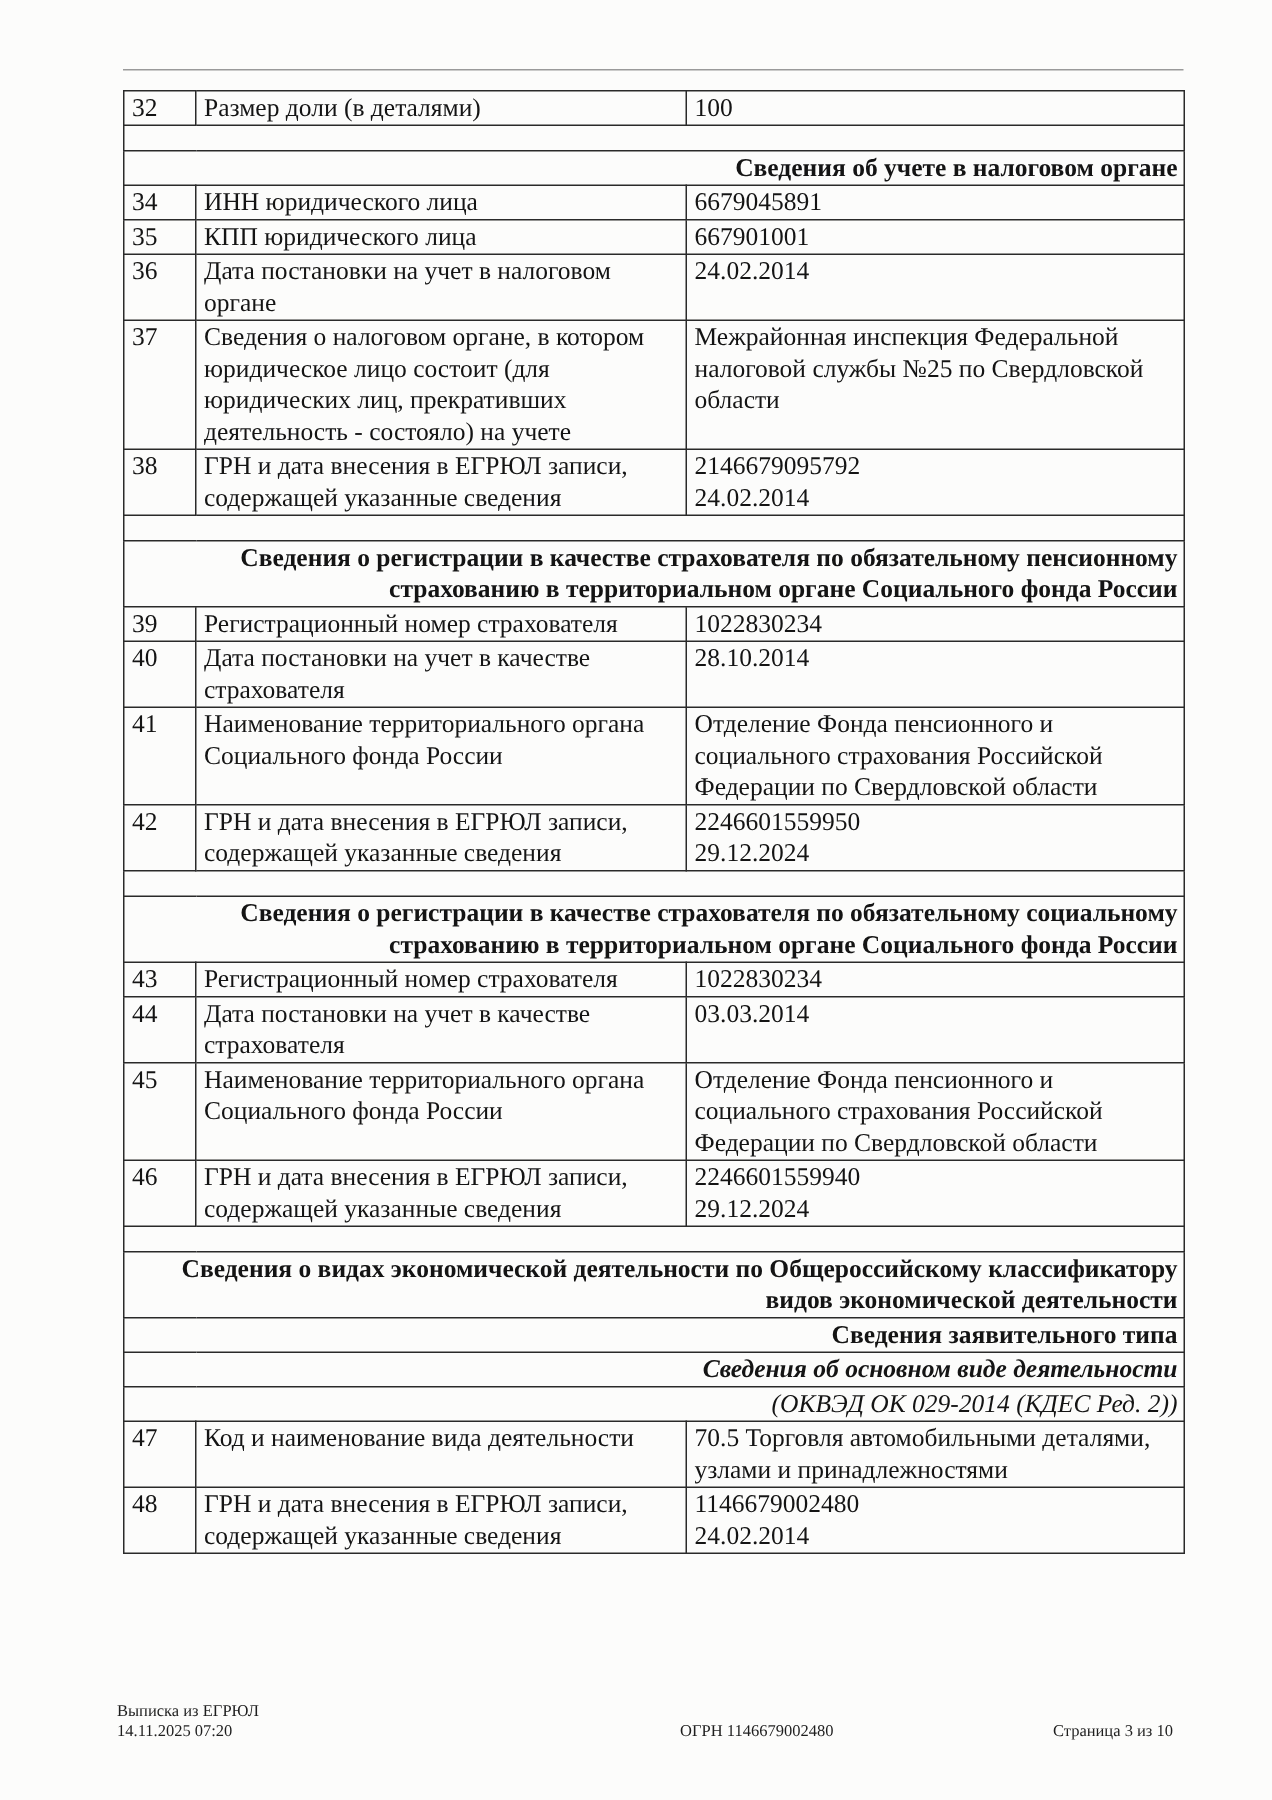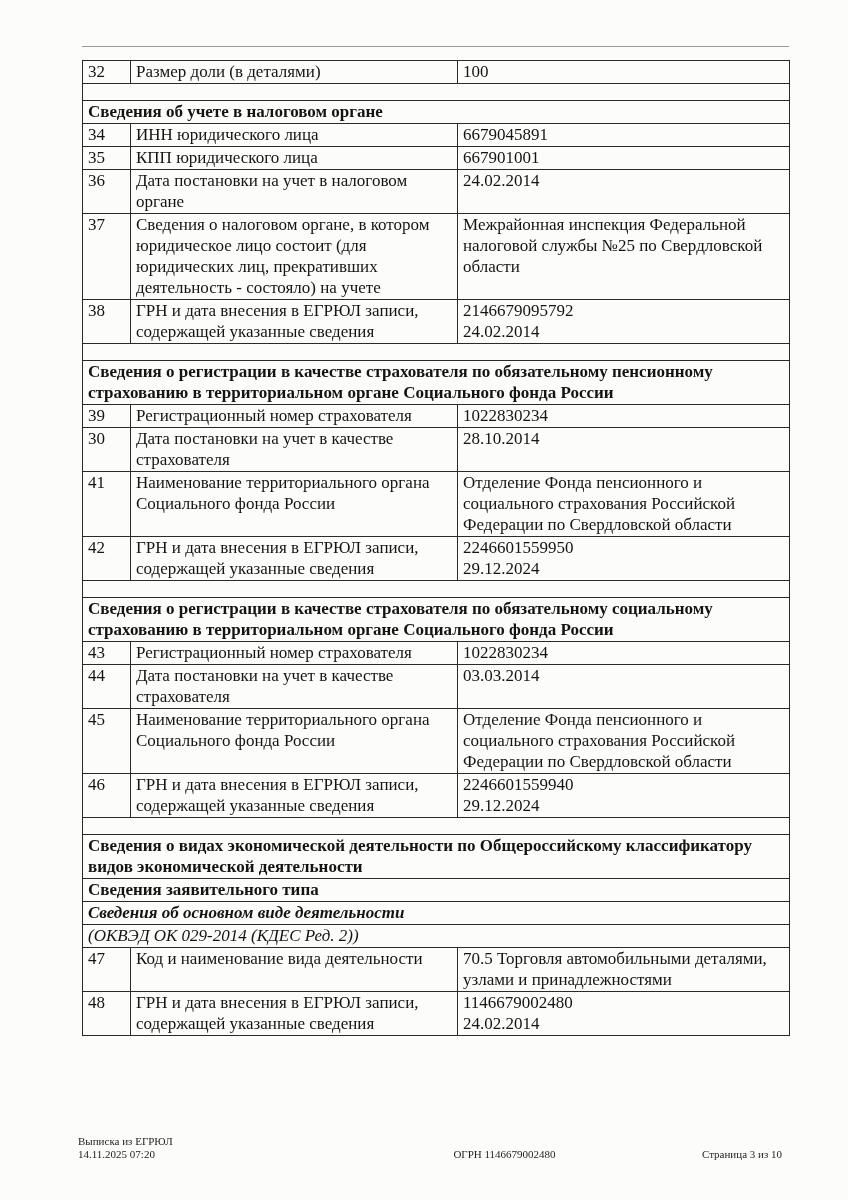--- a/index.html
+++ b/index.html
@@ -44,21 +44,21 @@
     line-height: 21px;
     vertical-align: top;
     padding: 0 4px 1px 5px;
     word-wrap: break-word;
   }
   td.num {
     text-align: left;
     padding: 0 2px 1px 2px;
   }
   td.section {
-    text-align: left;
+    text-align: right;
     font-weight: bold;
     padding: 0 6px 1px 6px;
     margin-top: 37px;
   }
   td.section.bold-italic { font-style: italic; }
   td.section.italic { font-style: italic; font-weight: normal; }
   tr.spacer td { height: 16px; padding: 0; }
   .value-line { display: block; }
 
   .footer {
@@ -159,21 +159,21 @@
           <td colspan="3" class="section bold">Сведения о регистрации в качестве страхователя по обязательному пенсионному страхованию в территориальном органе Социального фонда России</td>
         </tr>
         <tr>
           <td class="num">39</td>
           <td class="label">Регистрационный номер страхователя</td>
           <td class="value">
             <div class="value-line">1022830234</div>
           </td>
         </tr>
         <tr>
-          <td class="num">30</td>
+          <td class="num">40</td>
           <td class="label">Дата постановки на учет в качестве страхователя</td>
           <td class="value">
             <div class="value-line">28.10.2014</div>
           </td>
         </tr>
         <tr>
           <td class="num">41</td>
           <td class="label">Наименование территориального органа Социального фонда России</td>
           <td class="value">
             <div class="value-line">Отделение Фонда пенсионного и социального страхования Российской Федерации по Свердловской области</div>

